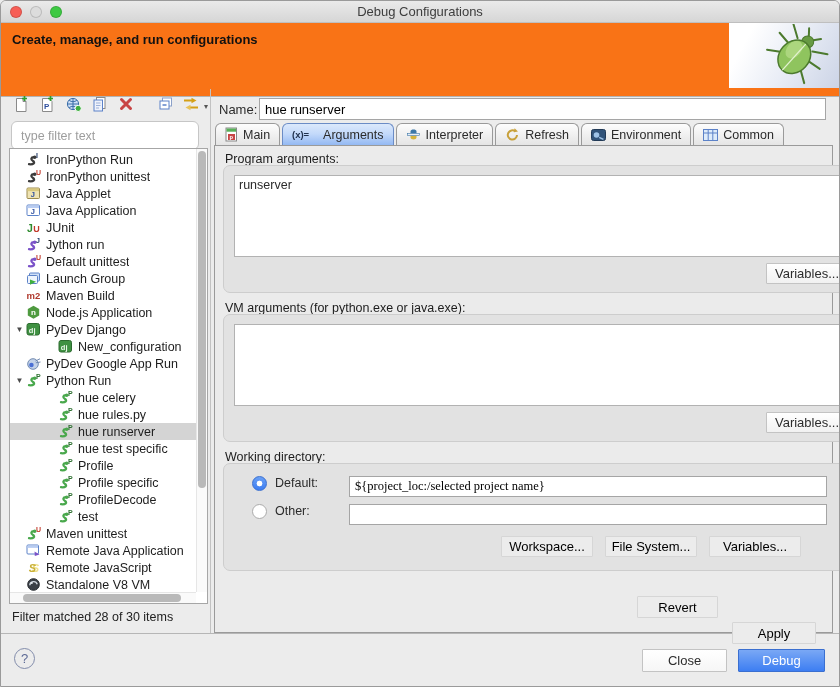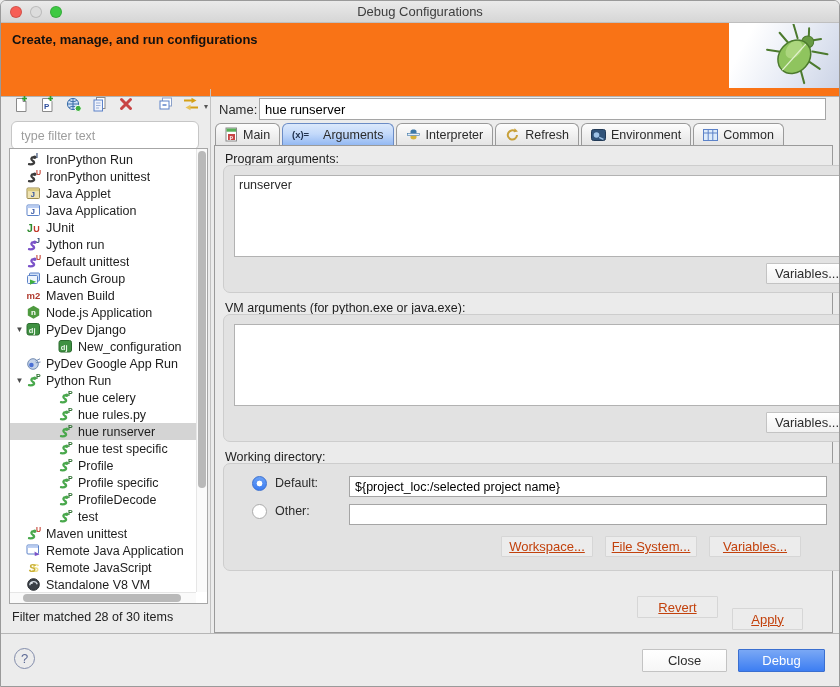--- a/index.html
+++ b/index.html
@@ -78,36 +78,36 @@
   .g-pa { top:19px;  height:128px; }
   .g-vm { top:168px; height:128px; }
   .g-wd { top:317px; height:108px; }
   .ta { position:absolute; left:10px; top:9px; right:10px; height:82px; background:#fff;
         border:1px solid #b2b2b2; font-size:12.5px; padding:2px 12px 2px 4px; overflow:hidden; }
   .ta-scroll { position:absolute; top:1px; bottom:1px; right:1px; width:7px; background:#f5f5f5; border-left:1px solid #e2e2e2; }
 
   .btn { display:flex; align-items:center; justify-content:center; font-size:13px; color:#2c2c2c;
          background:linear-gradient(#ffffff,#f1f1f1); border:1px solid #c3c3c3; border-radius:1px; cursor:default;
          font-family:"Liberation Sans", sans-serif; }
-  .btn.disabled { color:#c2410c; background:#ececec; border-color:#d6d6d6;text-decoration:underline; }
+  .btn.disabled { color:#000000; background:#ececec; border-color:#d6d6d6; }
   .var-btn { position:absolute; right:12px; bottom:8px; width:82px; height:21px; }
 
   .wd-row { position:absolute; left:28px; display:flex; align-items:flex-start; }
   .radio { width:15px; height:15px; border-radius:50%; border:1px solid #ababab; background:#fff; flex:0 0 15px; }
   .radio.on { border-color:#3a6fd0;
               background:radial-gradient(circle at 50% 50%, #ffffff 0 2.6px, rgba(255,255,255,0) 3.2px),
                          linear-gradient(#6aa0f5,#3c7df2); }
   .wd-label { margin-left:8px; font-size:12.5px; width:56px; }
   .wd-input { height:21px; width:478px; border:1px solid #a5a5a5; background:#fff; padding:0 5px;
-              font-size:12.5px; font-family:Liberation Sans, sans-serif; outline:none; margin-left:18px; }
+              font-size:12.5px; font-family:Liberation Serif, serif; outline:none; margin-left:18px; }
   .wd-buttons { position:absolute; top:72px; left:0; right:0; }
   .wd-btn { position:absolute; width:92px; height:21px; }
 
   .revert-btn { position:absolute; left:422px; top:450px; width:81px; height:22px; }
-  .apply-btn  { position:absolute; left:517px; top:462px; width:71px; height:22px; }
+  .apply-btn  { position:absolute; left:517px; top:476px; width:84px; height:22px; }
 
   
   .help-btn { position:absolute; left:13px; top:647px; width:21px; height:21px; border-radius:50%;
               border:1.5px solid #828cab; color:#5d6a96; font-size:13px; display:flex; align-items:center;
               justify-content:center; background:#ececec; }
   .close-btn { position:absolute; left:641px; top:648px; width:85px; height:23px; background:linear-gradient(#ffffff,#f6f6f6); }
   .debug-btn { position:absolute; left:737px; top:648px; width:87px; height:23px;
                background:linear-gradient(#7aa8f5,#3d7ef2); border-color:#3a6fd0; color:#fff; }
 </style>
 </head>

